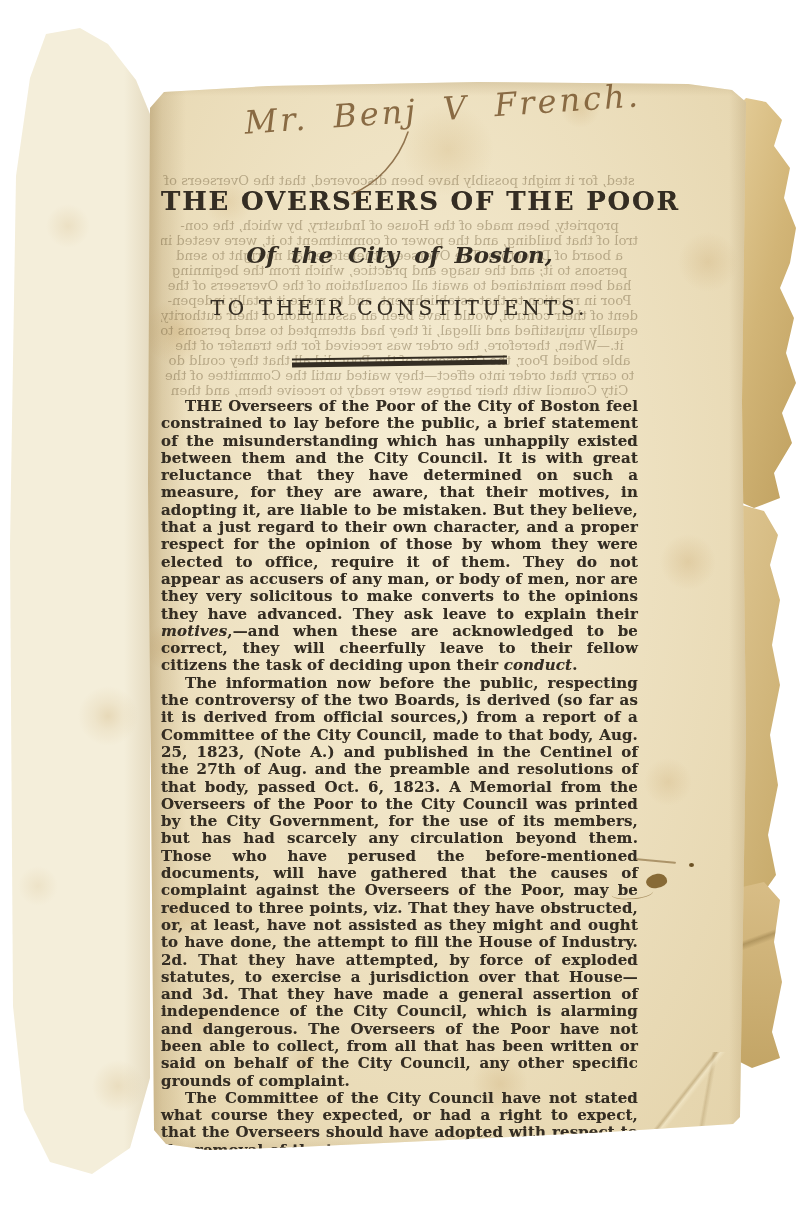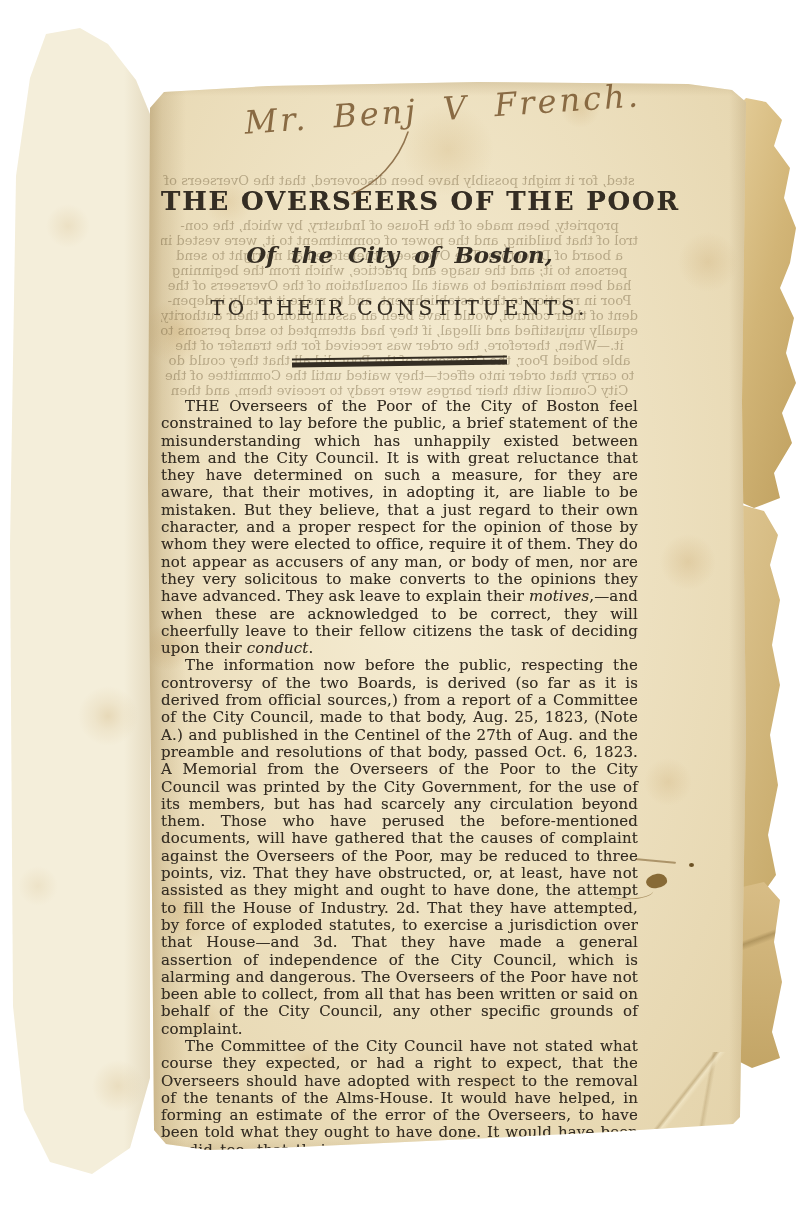--- a/index.html
+++ b/index.html
@@ -77,21 +77,21 @@
     text-align:right;white-space:nowrap;line-height:30px;text-shadow:0 0 .5px rgba(52,45,35,.55);}
   .content h2{margin:26px 0 0;font-size:23px;font-weight:bold;font-style:italic;
     text-align:center;word-spacing:7px;line-height:26px;}
   .content h3{margin:28px 0 0;font-size:20px;font-weight:normal;letter-spacing:4px;
     text-align:center;line-height:24px;white-space:nowrap;text-shadow:0 0 .4px rgba(52,45,35,.5);}
   .rule{width:215px;margin:37px auto 0;transform:rotate(-.8deg);}
   .rule .thin{height:2px;background:var(--ink);}
   .rule .thick{height:5px;background:var(--ink);margin-top:2px;}
   .body-text{margin-top:32px;font-size:15px;line-height:17.3px;text-align:justify;
     letter-spacing:.15px;text-shadow:0 0 .4px rgba(52,45,35,.4);}
-  .body-text p{margin:0;text-indent:24px;}
+  .body-text p{margin:0;text-indent:24px;font-weight:bold;}
 
   
   .ink-blot{position:absolute;left:498px;top:792px;width:21px;height:14px;z-index:4;
     background:#7d5e28;border-radius:60% 40% 55% 45%/55% 60% 40% 50%;transform:rotate(-8deg);opacity:.9;}
   .ink-blot::after{content:'';position:absolute;left:-36px;top:9px;width:42px;height:12px;
     border-bottom:1.6px solid rgba(125,94,40,.6);border-radius:0 0 60% 40%;transform:rotate(6deg);}
   .ink-dot{position:absolute;left:541px;top:781px;width:5px;height:4px;z-index:4;
     background:#6b5124;border-radius:50%;}
   .pen-stroke{position:absolute;left:488px;top:778px;width:40px;height:2px;z-index:4;
     background:rgba(120,90,40,.55);transform:rotate(5deg);border-radius:2px;}

